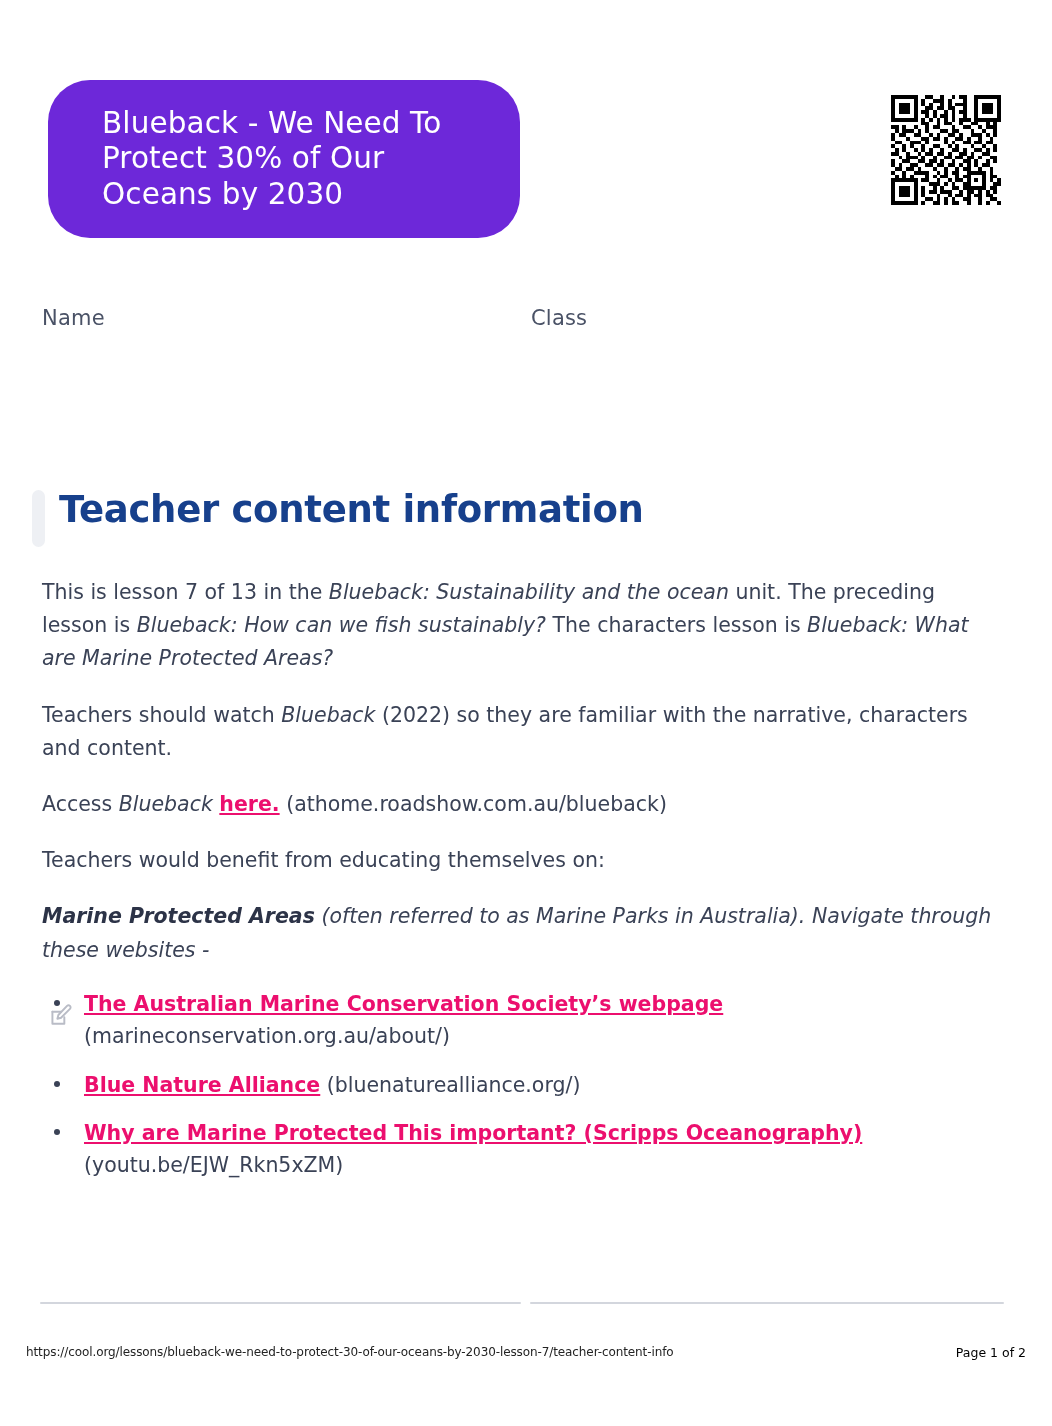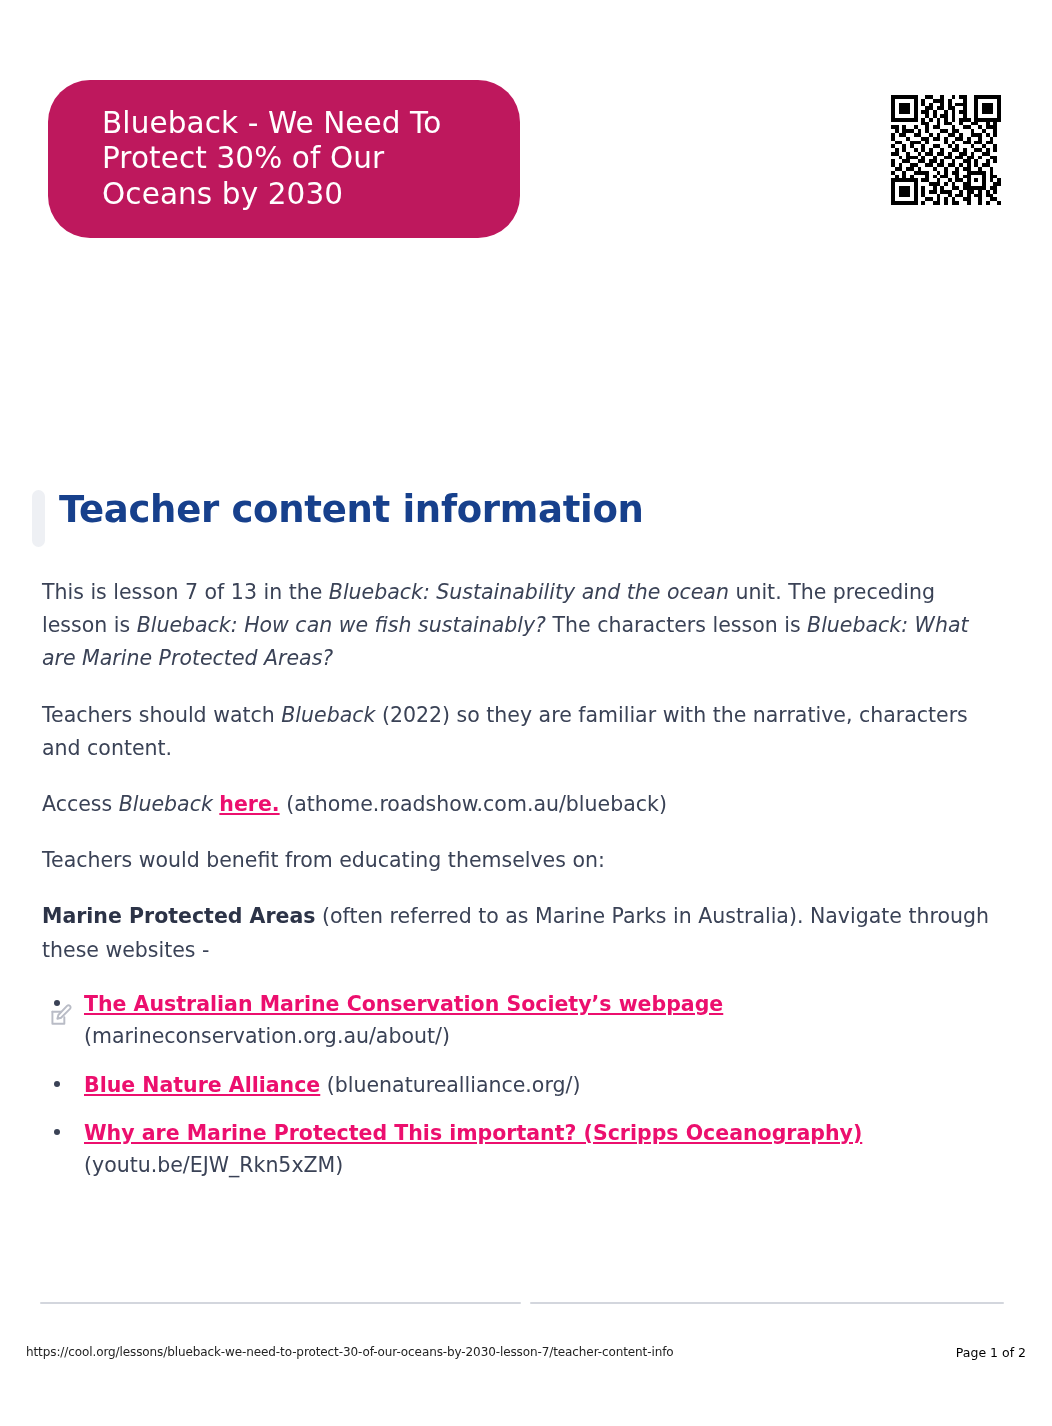--- a/index.html
+++ b/index.html
@@ -23,21 +23,21 @@
   }
 
   
   .title-badge {
     position: absolute;
     left: 48px;
     top: 80px;
     width: 472px;
     min-height: 145px;
     box-sizing: border-box;
-    background: #be185d;
+    background: #6d28d9;
     border-radius: 42px;
     padding: 26px 46px 26px 54px;
     display: flex;
     align-items: flex-start;
   }
   .title-badge-text {
     color: #ffffff;
     font-size: 29.5px;
     line-height: 1.2;
     font-weight: 400;
@@ -109,21 +109,21 @@
     top: 576px;
     width: 962px;
   }
   .para {
     font-size: 20.5px;
     line-height: 1.62;
     color: #3a4256;
     margin: 0 0 23px 0;
     font-family: "DejaVu Sans", "Liberation Sans", sans-serif;
   }
-  .para.tight { margin-bottom: 21px; }
+  .para.tight { margin-bottom: 21px; font-style: italic; }
   .para i, .ital { font-style: italic; }
   .para b, .bold { font-weight: bold; color: #2c3347; }
 
   a.pink, .pink {
     color: #ec0f6e;
     font-weight: bold;
     text-decoration: underline;
     text-decoration-thickness: 2px;
     text-underline-offset: 2px;
   }
@@ -435,20 +435,24 @@
         <rect x="8" y="28" width="1" height="1"></rect>
           <rect x="11" y="28" width="2" height="1"></rect>
         <rect x="16" y="28" width="2" height="1"></rect>
           <rect x="20" y="28" width="1" height="1"></rect>
         <rect x="25" y="28" width="1" height="1"></rect>
           <rect x="28" y="28" width="1" height="1"></rect>
       </g>
     </svg>
   </div>
 
+  <div class="field-row">
+    <span class="field-label name">Name</span>
+    <span class="field-label class">Class</span>
+  </div>
 
   <div class="section-heading">
     <div class="heading-bar"></div>
     <div class="heading-text">Teacher content information</div>
   </div>
 
   <div class="content">
 
     <p class="para">
       <span>This is lesson 7 of 13 in the </span><i class="ital">Blueback: Sustainability and the ocean</i><span> unit. The preceding lesson is </span><i class="ital">Blueback: How can we fish sustainably?</i><span> The characters lesson is </span><i class="ital">Blueback: What are Marine Protected Areas?</i>

